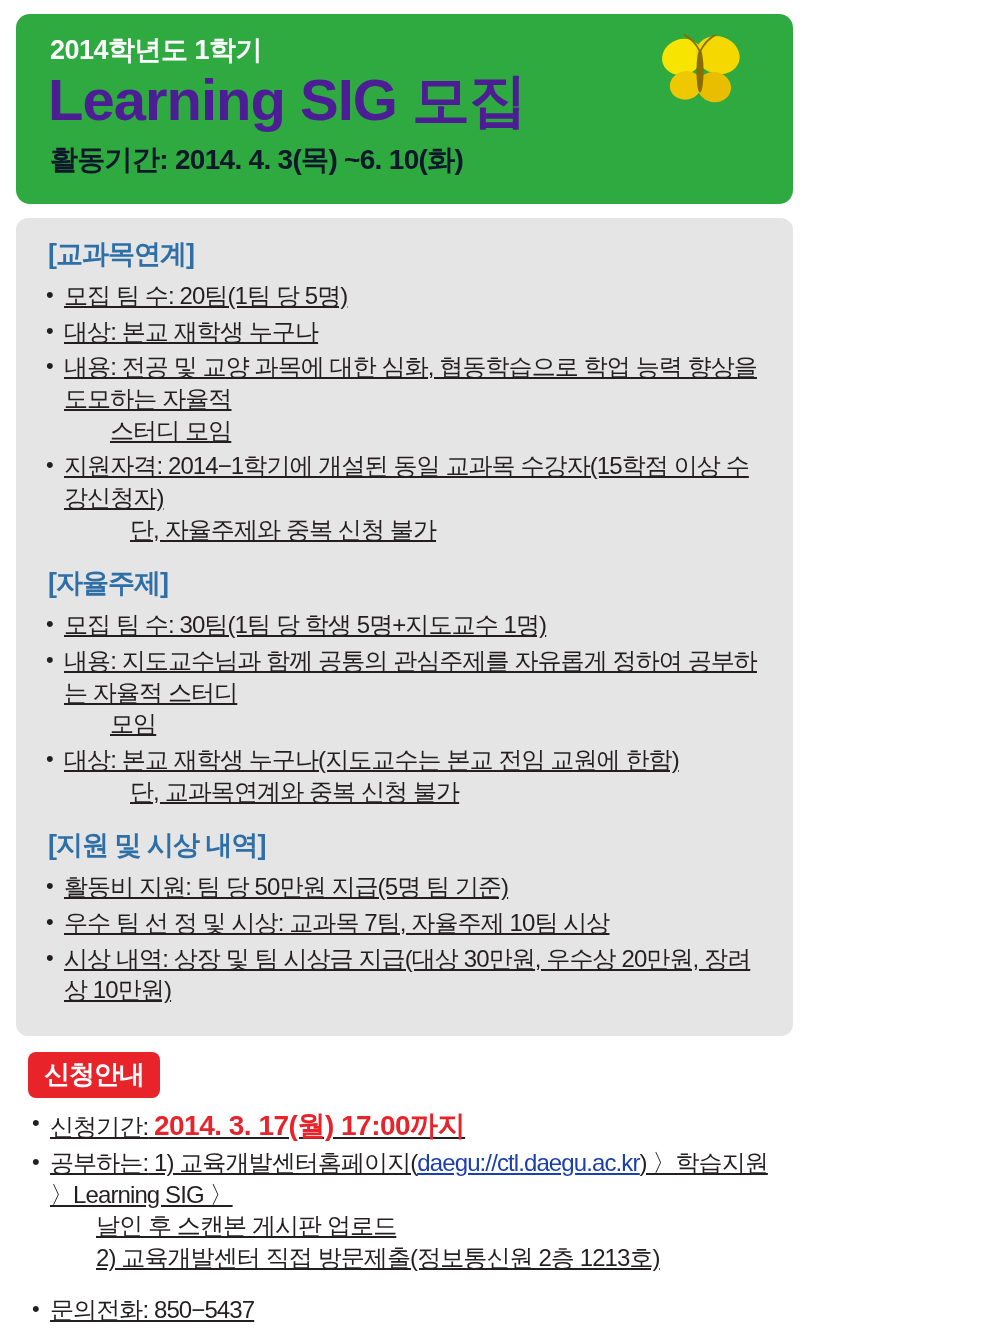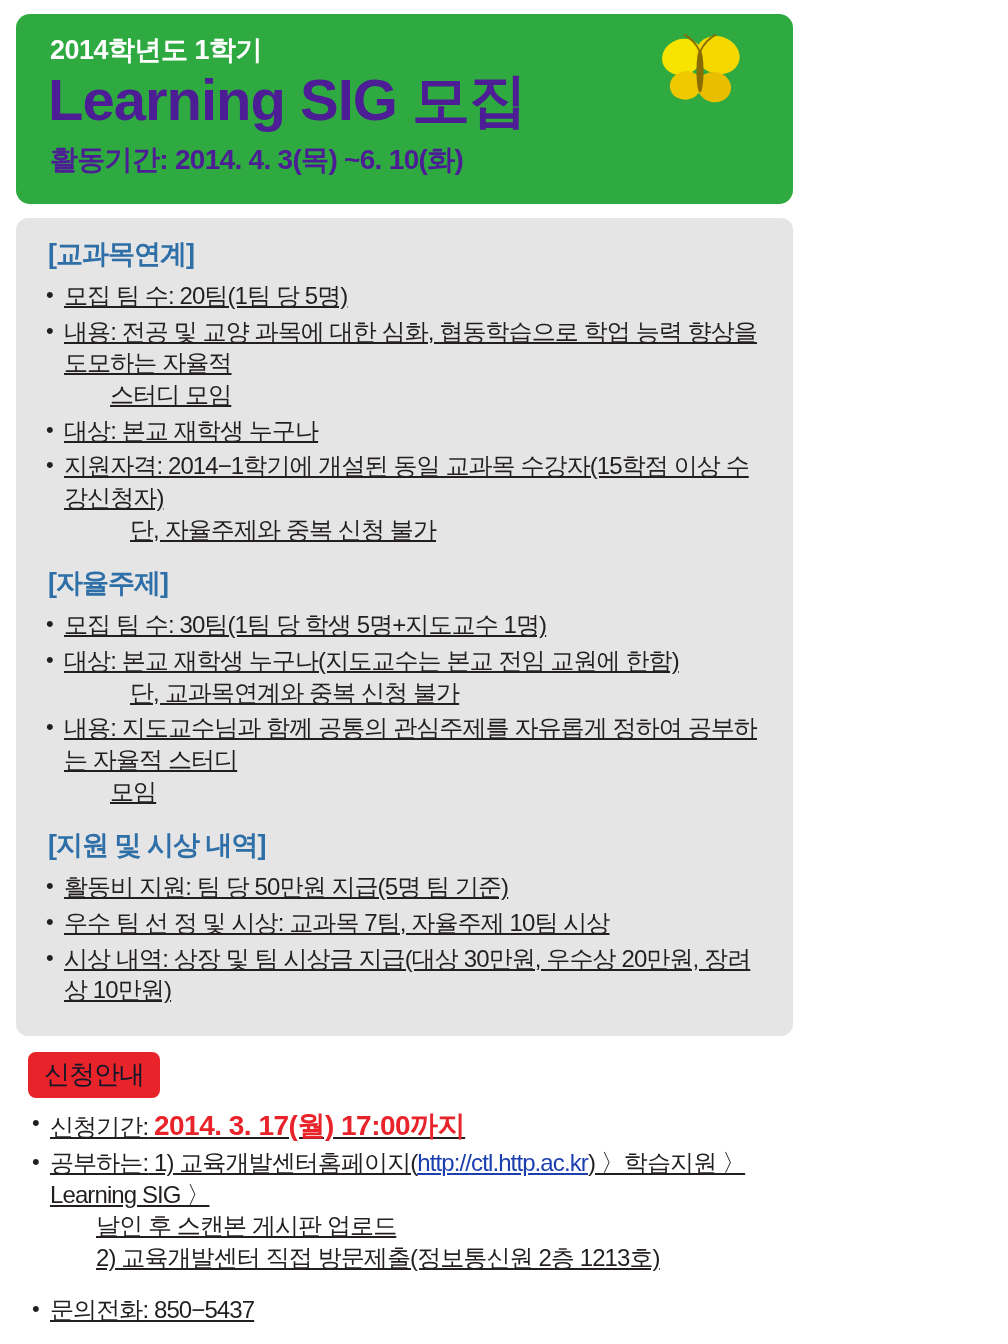--- a/index.html
+++ b/index.html
@@ -42,21 +42,21 @@
   }
   .header-title {
     color: #4c1d95;
     font-size: 58px;
     font-weight: bold;
     letter-spacing: -1px;
     line-height: 1.05;
     margin: 2px 0 8px 8px;
   }
   .header-period {
-    color: #4c1d95;
+    color: #0f172a;
     font-size: 28px;
     font-weight: bold;
     letter-spacing: -0.7px;
     margin: 10px 0 0 10px;
   }
   .butterfly {
     position: absolute;
     right: 48px;
     top: 18px;
     width: 90px;
@@ -109,23 +109,23 @@
   .cont.deeper { padding-left: 66px; }
 
   
   .apply {
     margin-top: 16px;
     padding: 0 10px 0 12px;
   }
   .apply-badge {
     display: inline-block;
     background: #e8232a;
-    color: #0f172a;
+    color: #ffffff;
     font-size: 26px;
-    font-weight: normal;
+    font-weight: bold;
     letter-spacing: -1px;
     padding: 5px 16px 6px 16px;
     border-radius: 8px;
   }
   .apply ul.bullets { margin-top: 10px; }
   .apply ul.bullets > li { font-size: 24px; margin-bottom: 2px; }
   .deadline {
     color: #e8232a;
     font-size: 28px;
     font-weight: bold;
@@ -160,46 +160,46 @@
 
   <div class="panel">
 
     <div class="section">
       <div class="section-title">[교과목연계]</div>
       <ul class="bullets">
         <li>
           <span>모집 팀 수: 20팀(1팀 당 5명)</span>
         </li>
         <li>
+          <span>대상: 본교 재학생 누구나</span>
+        </li>
+        <li>
           <span>내용: 전공 및 교양 과목에 대한 심화, 협동학습으로 학업 능력 향상을 도모하는 자율적</span>
           <span class="cont">스터디 모임</span>
-        </li>
-        <li>
-          <span>대상: 본교 재학생 누구나</span>
         </li>
         <li>
           <span>지원자격: 2014−1학기에 개설된 동일 교과목 수강자(15학점 이상 수강신청자)</span>
           <span class="cont deeper">단, 자율주제와 중복 신청 불가</span>
         </li>
       </ul>
     </div>
 
     <div class="section">
       <div class="section-title">[자율주제]</div>
       <ul class="bullets">
         <li>
           <span>모집 팀 수: 30팀(1팀 당 학생 5명+지도교수 1명)</span>
         </li>
         <li>
+          <span>내용: 지도교수님과 함께 공통의 관심주제를 자유롭게 정하여 공부하는 자율적 스터디</span>
+          <span class="cont">모임</span>
+        </li>
+        <li>
           <span>대상: 본교 재학생 누구나(지도교수는 본교 전임 교원에 한함)</span>
           <span class="cont deeper">단, 교과목연계와 중복 신청 불가</span>
-        </li>
-        <li>
-          <span>내용: 지도교수님과 함께 공통의 관심주제를 자유롭게 정하여 공부하는 자율적 스터디</span>
-          <span class="cont">모임</span>
         </li>
       </ul>
     </div>
 
     <div class="section">
       <div class="section-title">[지원 및 시상 내역]</div>
       <ul class="bullets">
         <li>
           <span>활동비 지원: 팀 당 50만원 지급(5명 팀 기준)</span>
         </li>
@@ -216,21 +216,21 @@
 
   <div class="apply">
     <div class="apply-badge">신청안내</div>
     <ul class="bullets">
       <li>
         <span>신청기간:</span>
         <span class="deadline">2014. 3. 17(월) 17:00까지</span>
       </li>
       <li>
         <span>공부하는:</span>
-        <span>1) 교육개발센터홈페이지(</span><a class="link" href="#">http://ctl.http.ac.kr</a><span>) 〉학습지원 〉Learning SIG 〉</span>
+        <span>1) 교육개발센터홈페이지(</span><a class="link" href="#">daegu://ctl.daegu.ac.kr</a><span>) 〉학습지원 〉Learning SIG 〉</span>
         <span class="cont">날인 후 스캔본 게시판 업로드</span>
         <span class="cont">2) 교육개발센터 직접 방문제출(정보통신원 2층 1213호)</span>
       </li>
       <li class="phone-li">
         <span>문의전화: 850−5437</span>
       </li>
     </ul>
   </div>
 
 </div>

